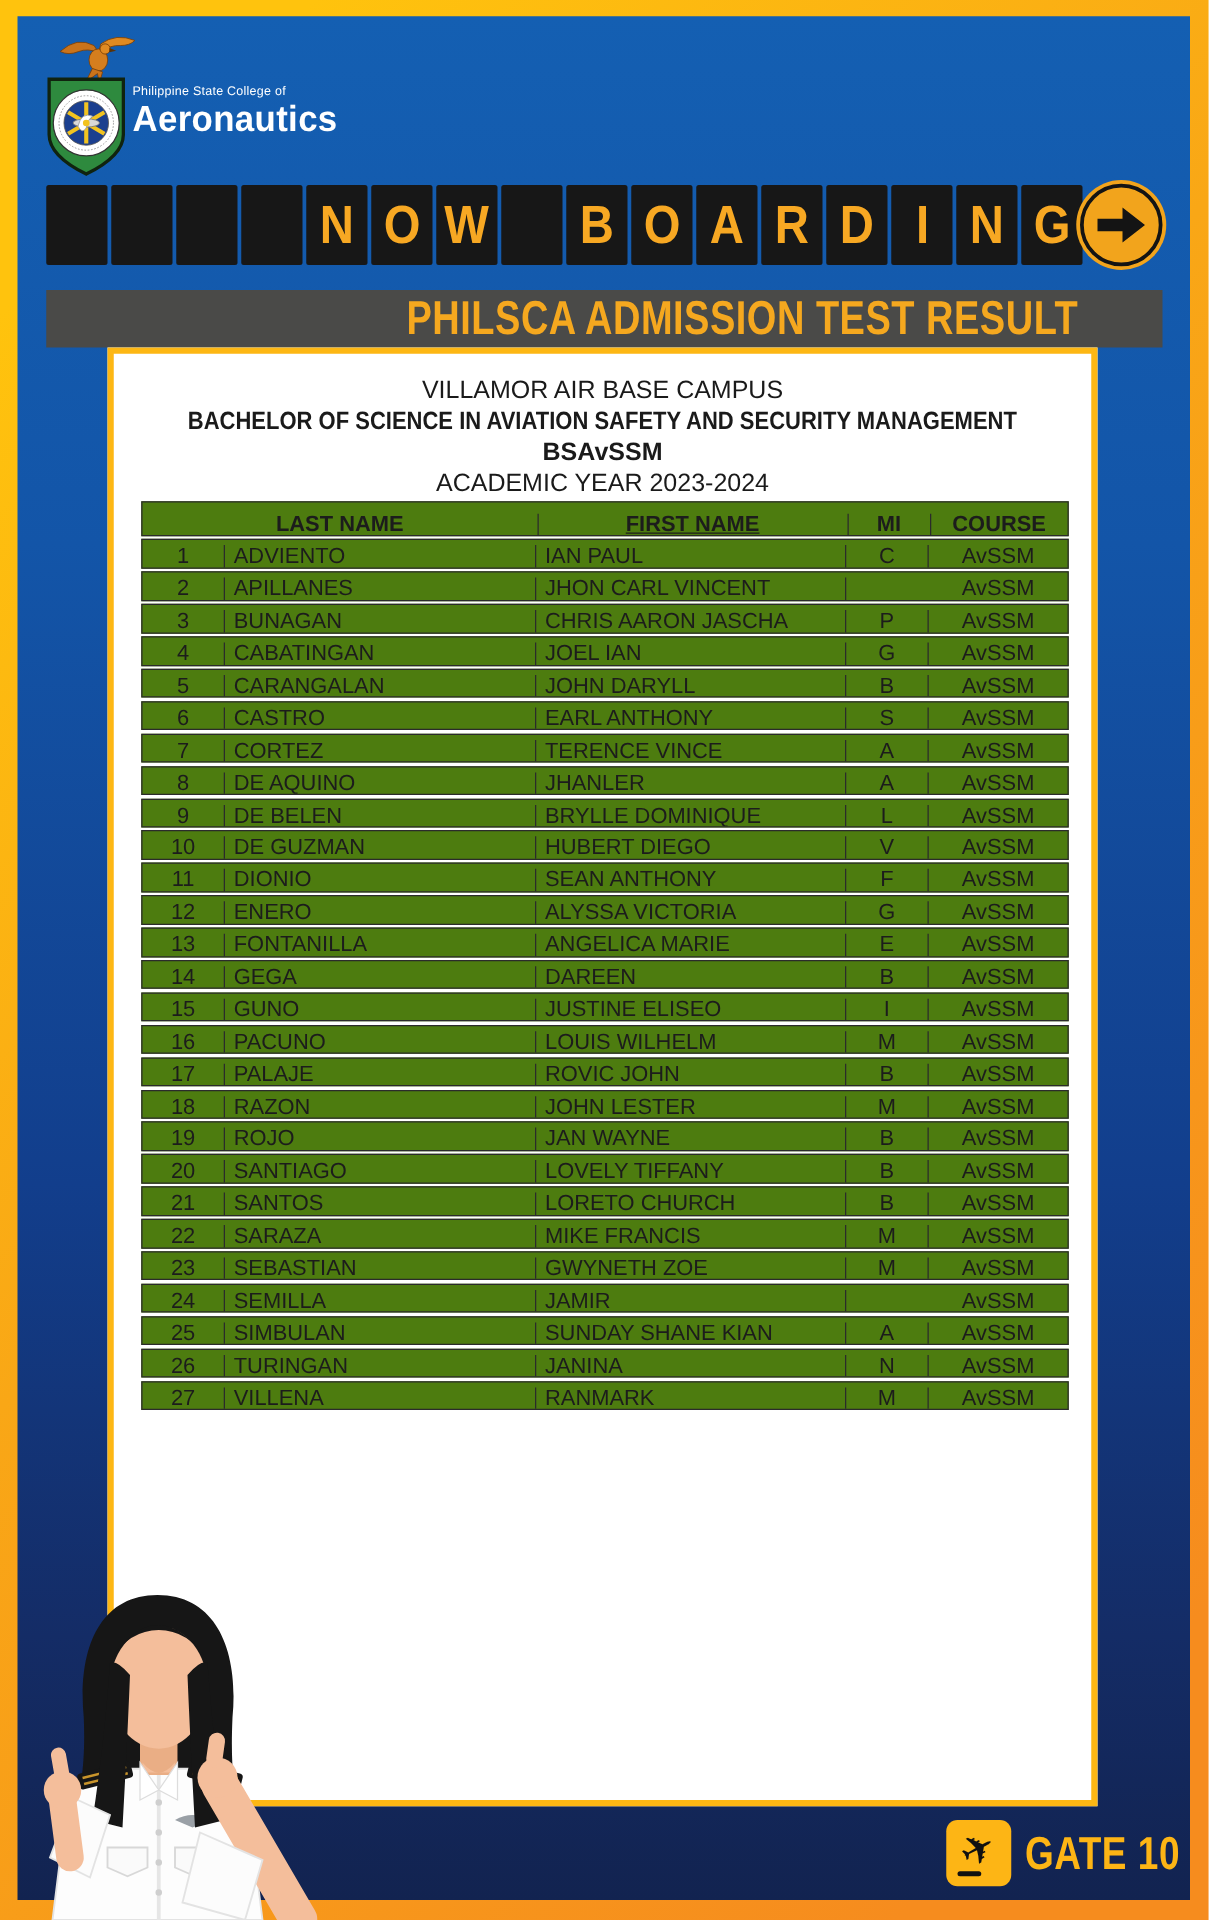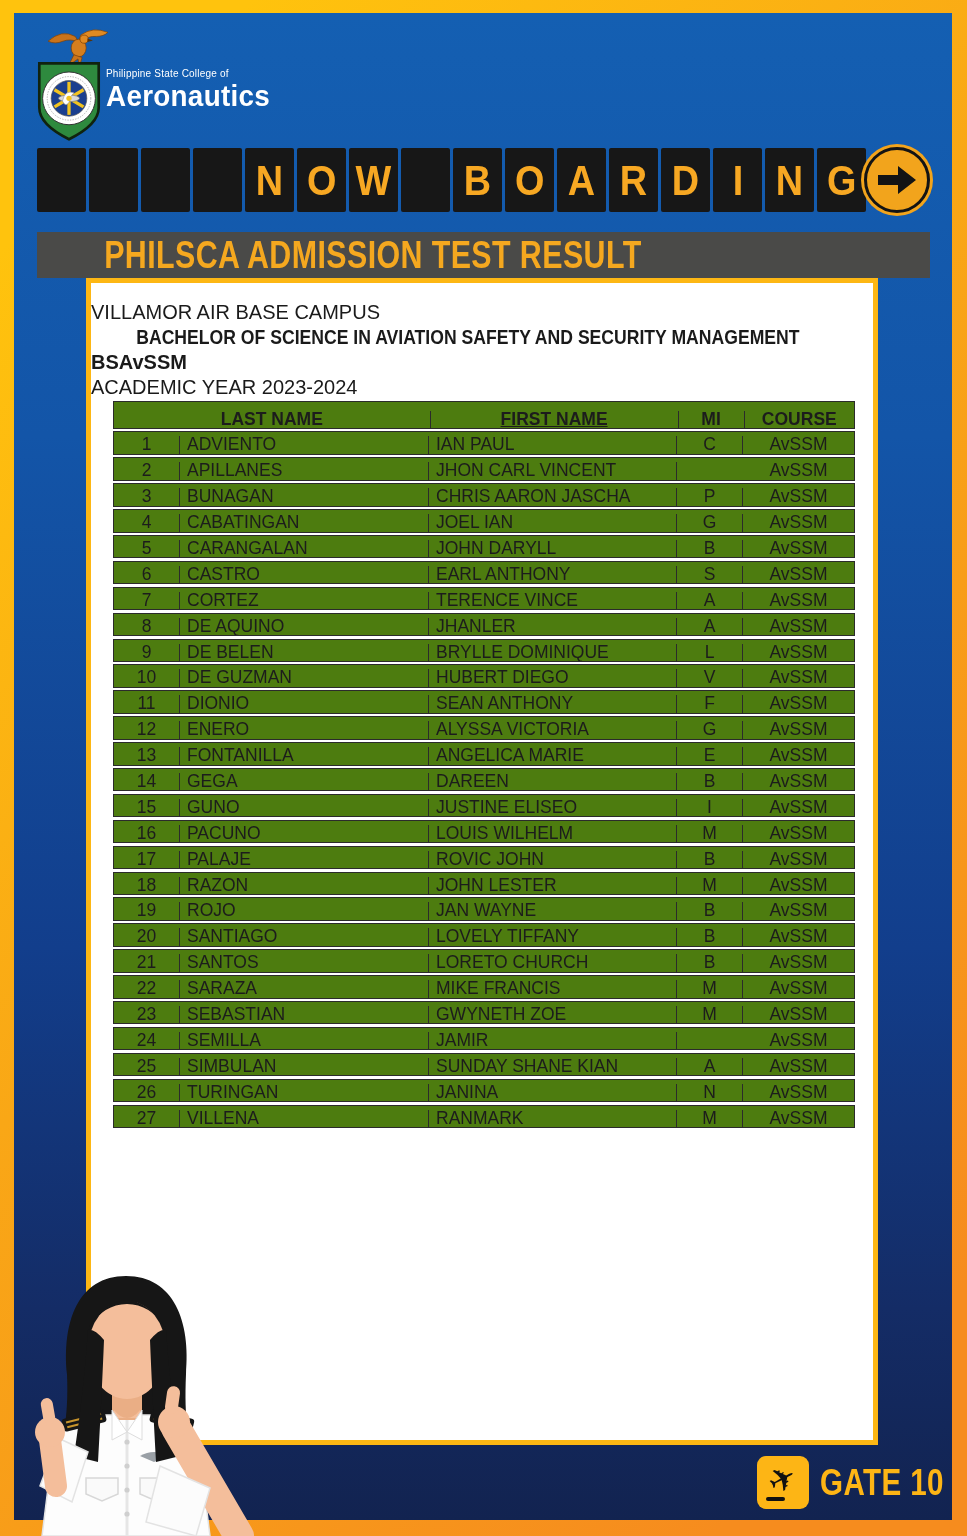--- a/index.html
+++ b/index.html
@@ -24,28 +24,28 @@
   .tile{width:49px;height:64px;background:#171717;border-radius:2px;
         display:flex;align-items:center;justify-content:center;
         color:#F7A823;font-size:43px;font-weight:800;}
   .tile>span{display:inline-block;transform:scaleX(.88);}
   .arrow-badge{position:absolute;left:864px;top:147px;width:66px;height:66px;border-radius:50%;
         background:#F2A41C;border:3px solid #141414;box-shadow:0 0 0 3px #F2A41C;
         display:flex;align-items:center;justify-content:center;}
 
   
   .titlebar{position:absolute;left:37px;top:232px;width:893px;height:46px;background:#4A4A48;
-            display:flex;align-items:center;justify-content:flex-start;}
+            display:flex;align-items:center;justify-content:flex-end;}
   .titlebar .t{color:#F5A81F;font-size:38px;font-weight:800;white-space:nowrap;
                transform:scaleX(.8);letter-spacing:.5px;}
 
   
   .panel{position:absolute;left:86px;top:278px;width:792px;height:1167px;background:#fff;
          border:5px solid #FDB714;}
-  .panel-head{padding-top:17px;text-align:left;color:#1a1a1a;}
+  .panel-head{padding-top:17px;text-align:center;color:#1a1a1a;}
   .ph-line{font-size:20px;line-height:25px;white-space:nowrap;}
   .ph-bold{font-weight:700;}
   .ph-squeeze{display:inline-block;transform:scaleX(.88);transform-origin:center;}
 
   
   .rtable{margin:1px 18px 0 22px;color:#1c1c1c;}
   .trow{display:flex;border:1.6px solid #2b2b2b;margin-bottom:2.4px;height:23.5px;
         align-items:flex-end;background:#4d7c0f;}
   .trow.head{height:28px;font-weight:700;font-size:18px;}
   .c{display:flex;align-items:center;border-right:1.6px solid #2b2b2b;overflow:hidden;

